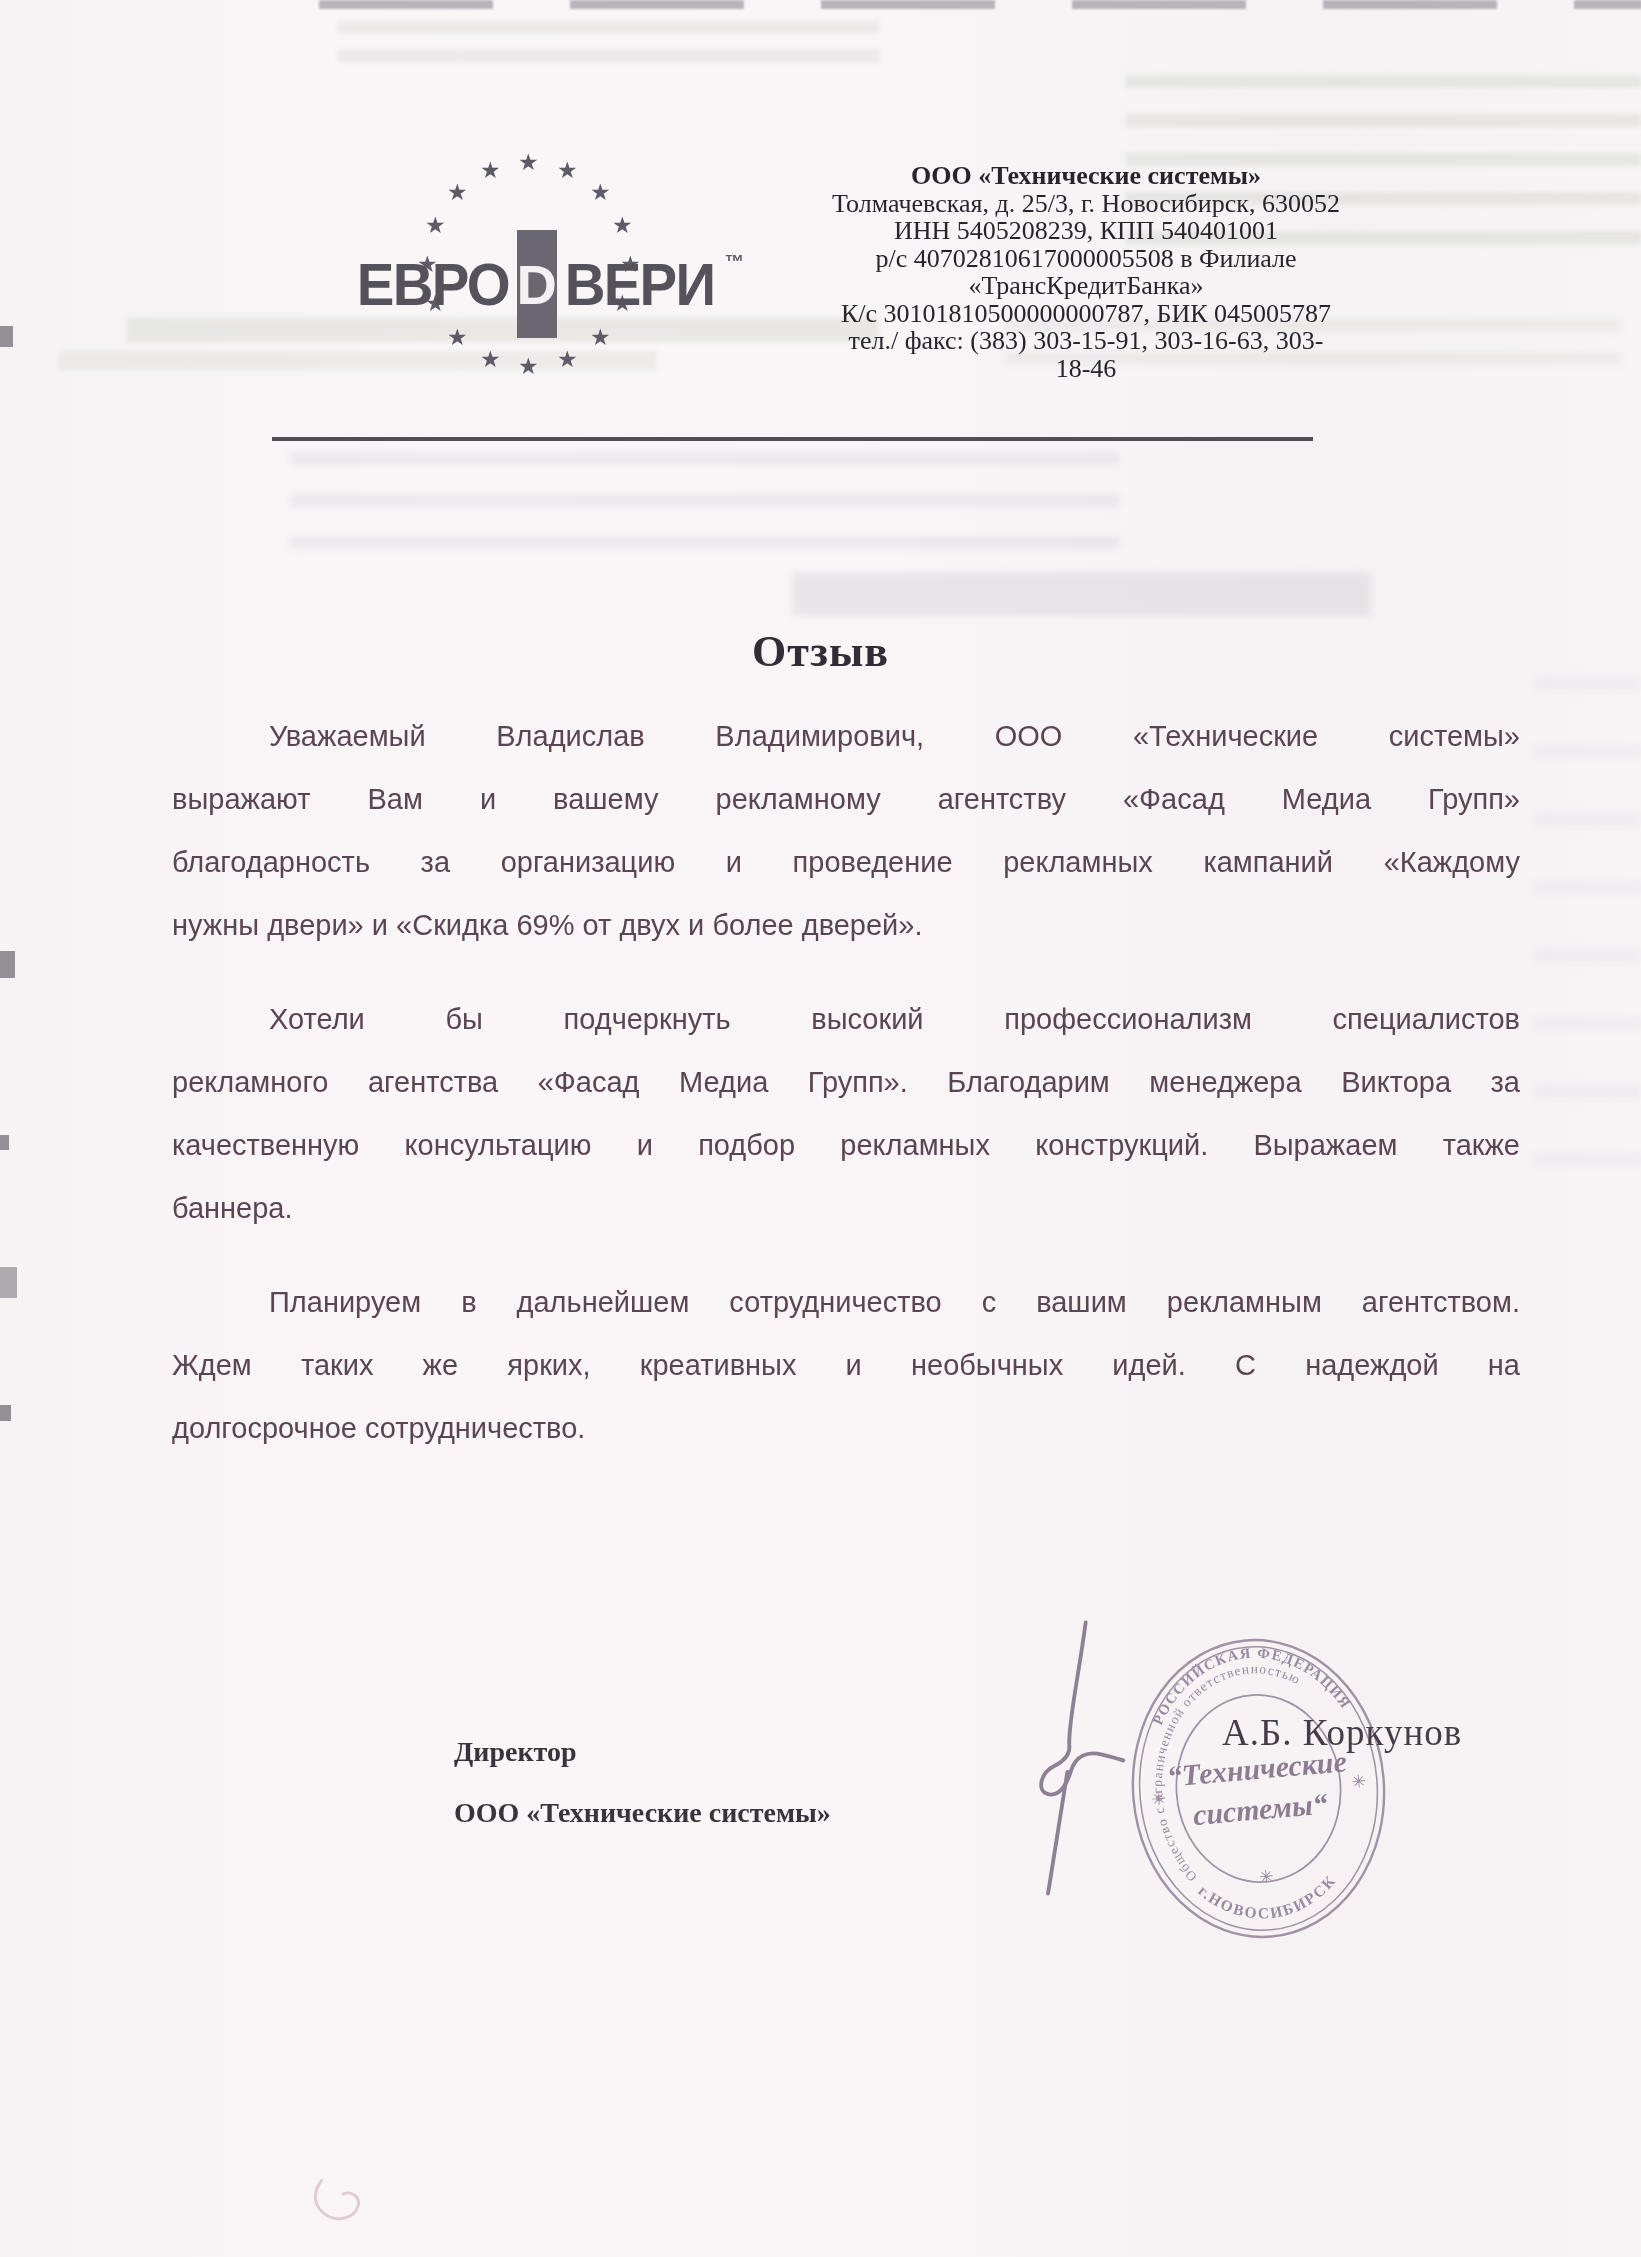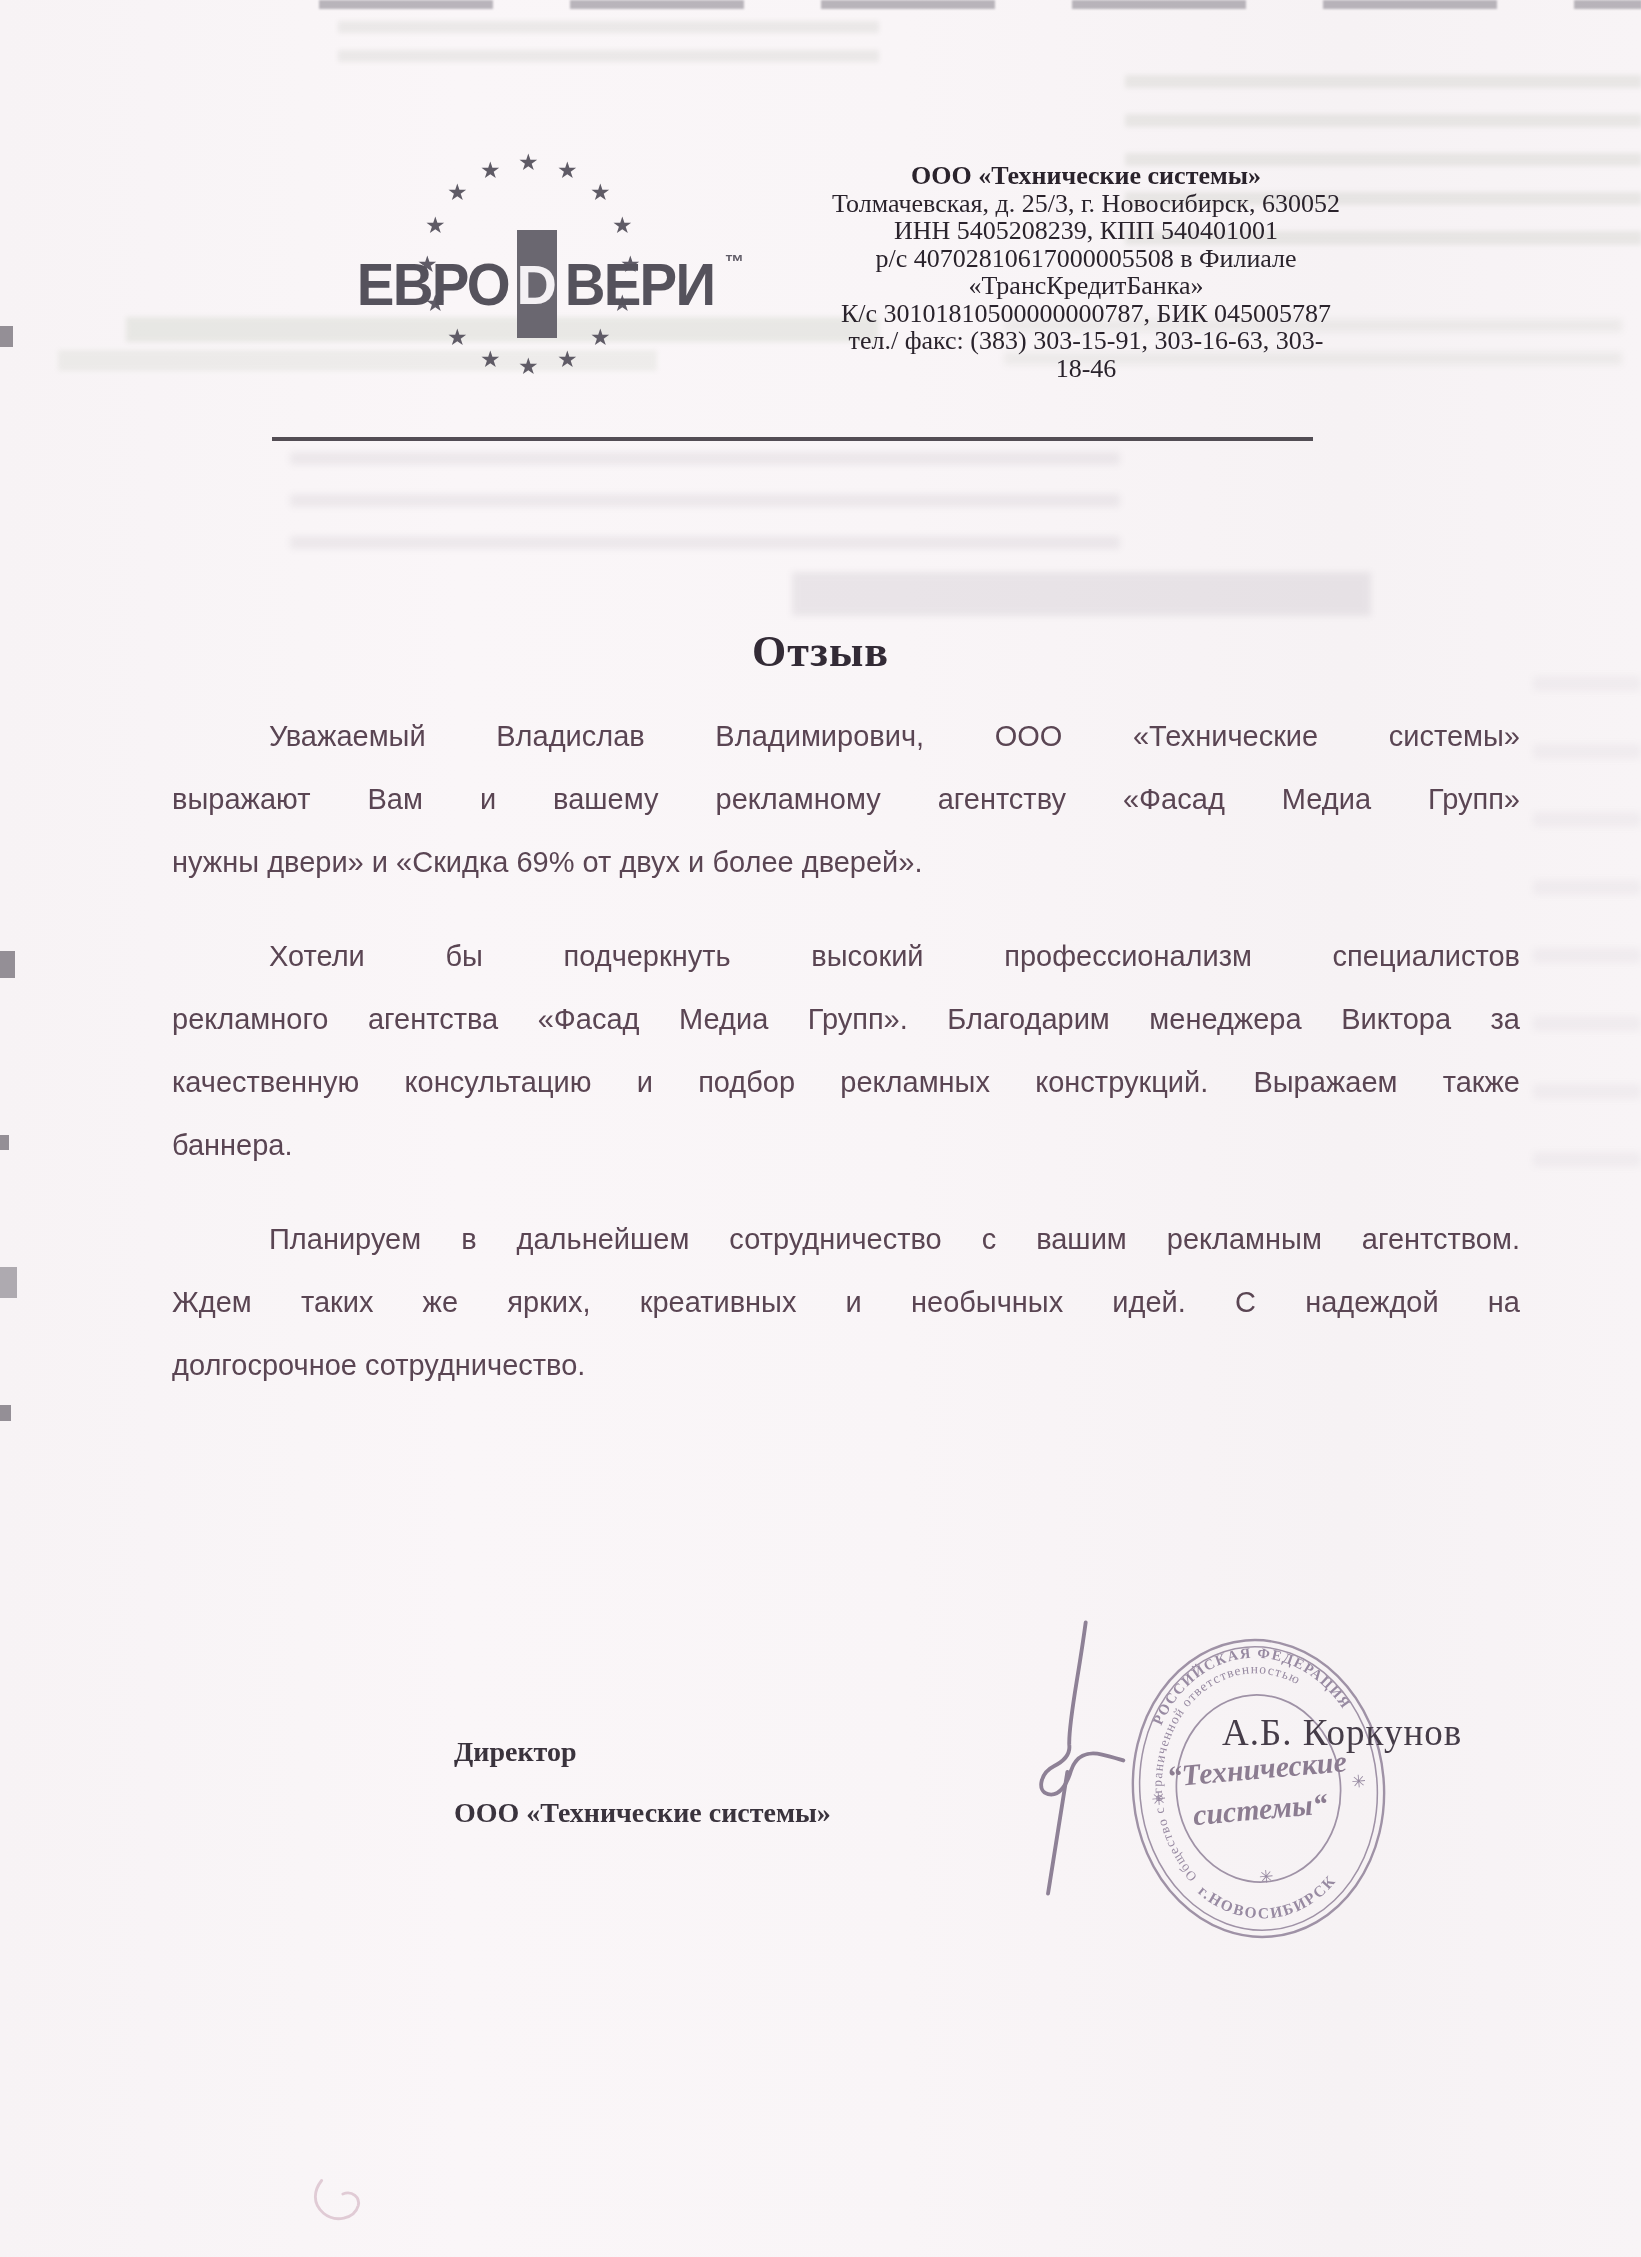--- a/index.html
+++ b/index.html
@@ -117,20 +117,21 @@
   </div>
 
   <div class="rule"></div>
 
   <div class="title">Отзыв</div>
 
   <div class="body-text">
     <div class="para">
       <div class="line first">Уважаемый Владислав Владимирович, ООО «Технические системы»</div>
       <div class="line">выражают Вам и вашему рекламному агентству «Фасад Медиа Групп»</div>
+      <div class="line">благодарность за организацию и проведение рекламных кампаний «Каждому</div>
       <div class="line last">нужны двери» и «Скидка 69% от двух и более дверей».</div>
     </div>
     <div class="para">
       <div class="line first">Хотели бы подчеркнуть высокий профессионализм специалистов</div>
       <div class="line">рекламного агентства «Фасад Медиа Групп». Благодарим менеджера Виктора за</div>
       <div class="line">качественную консультацию и подбор рекламных конструкций. Выражаем также</div>
       <div class="line last">баннера.</div>
     </div>
     <div class="para">
       <div class="line first">Планируем в дальнейшем сотрудничество с вашим рекламным агентством.</div>

